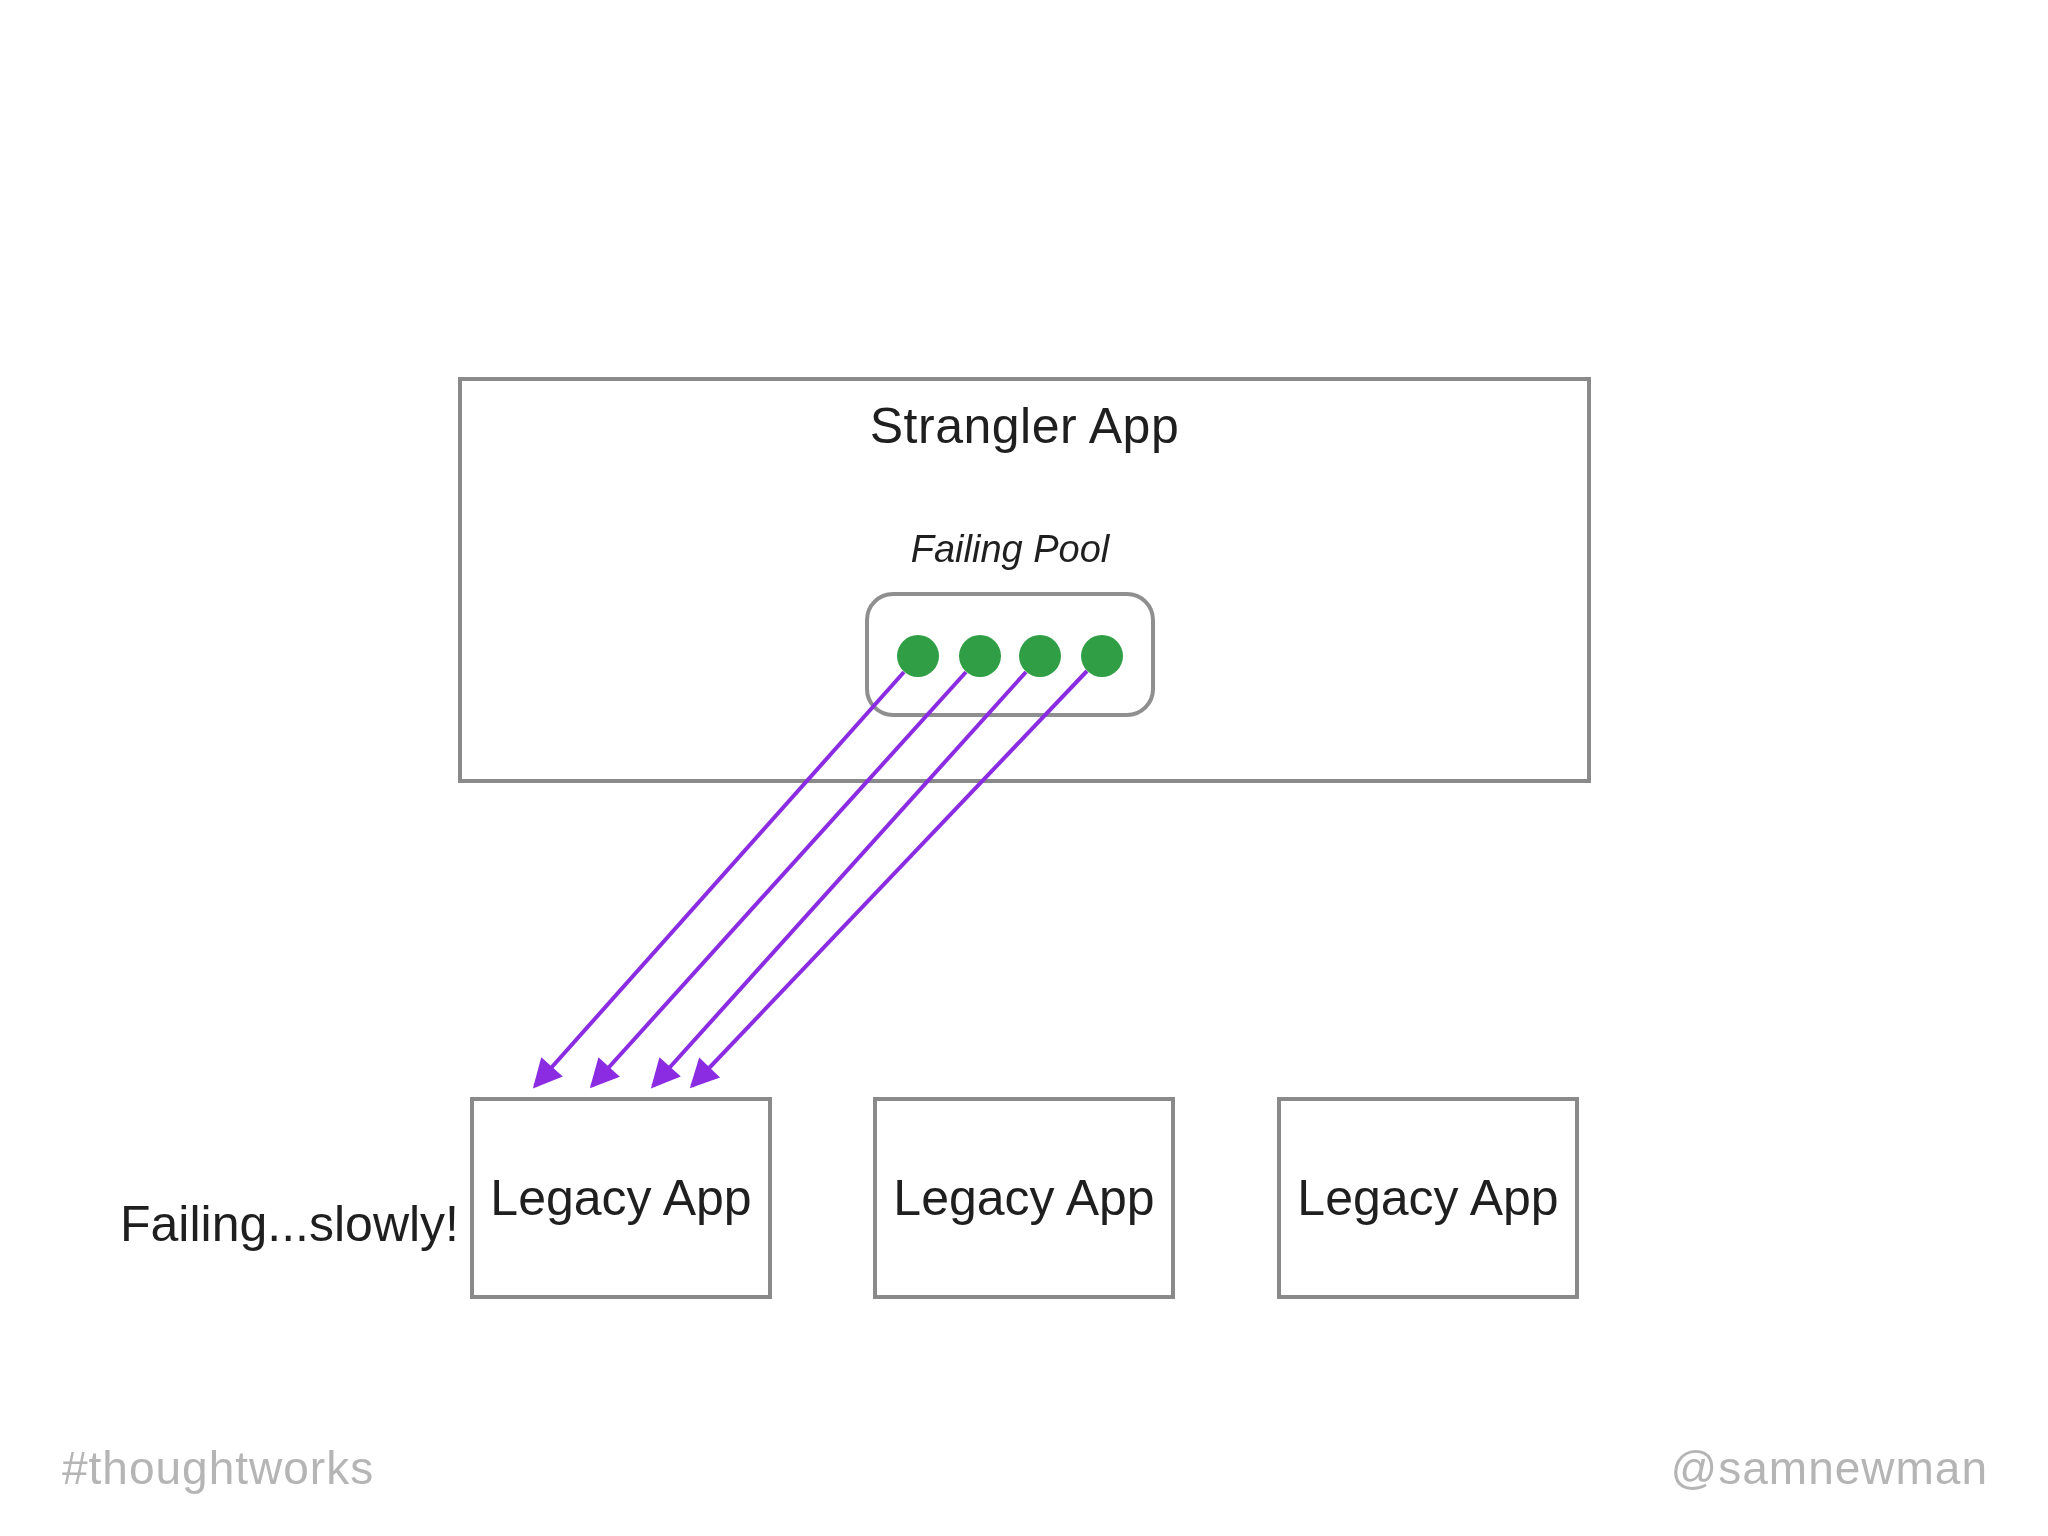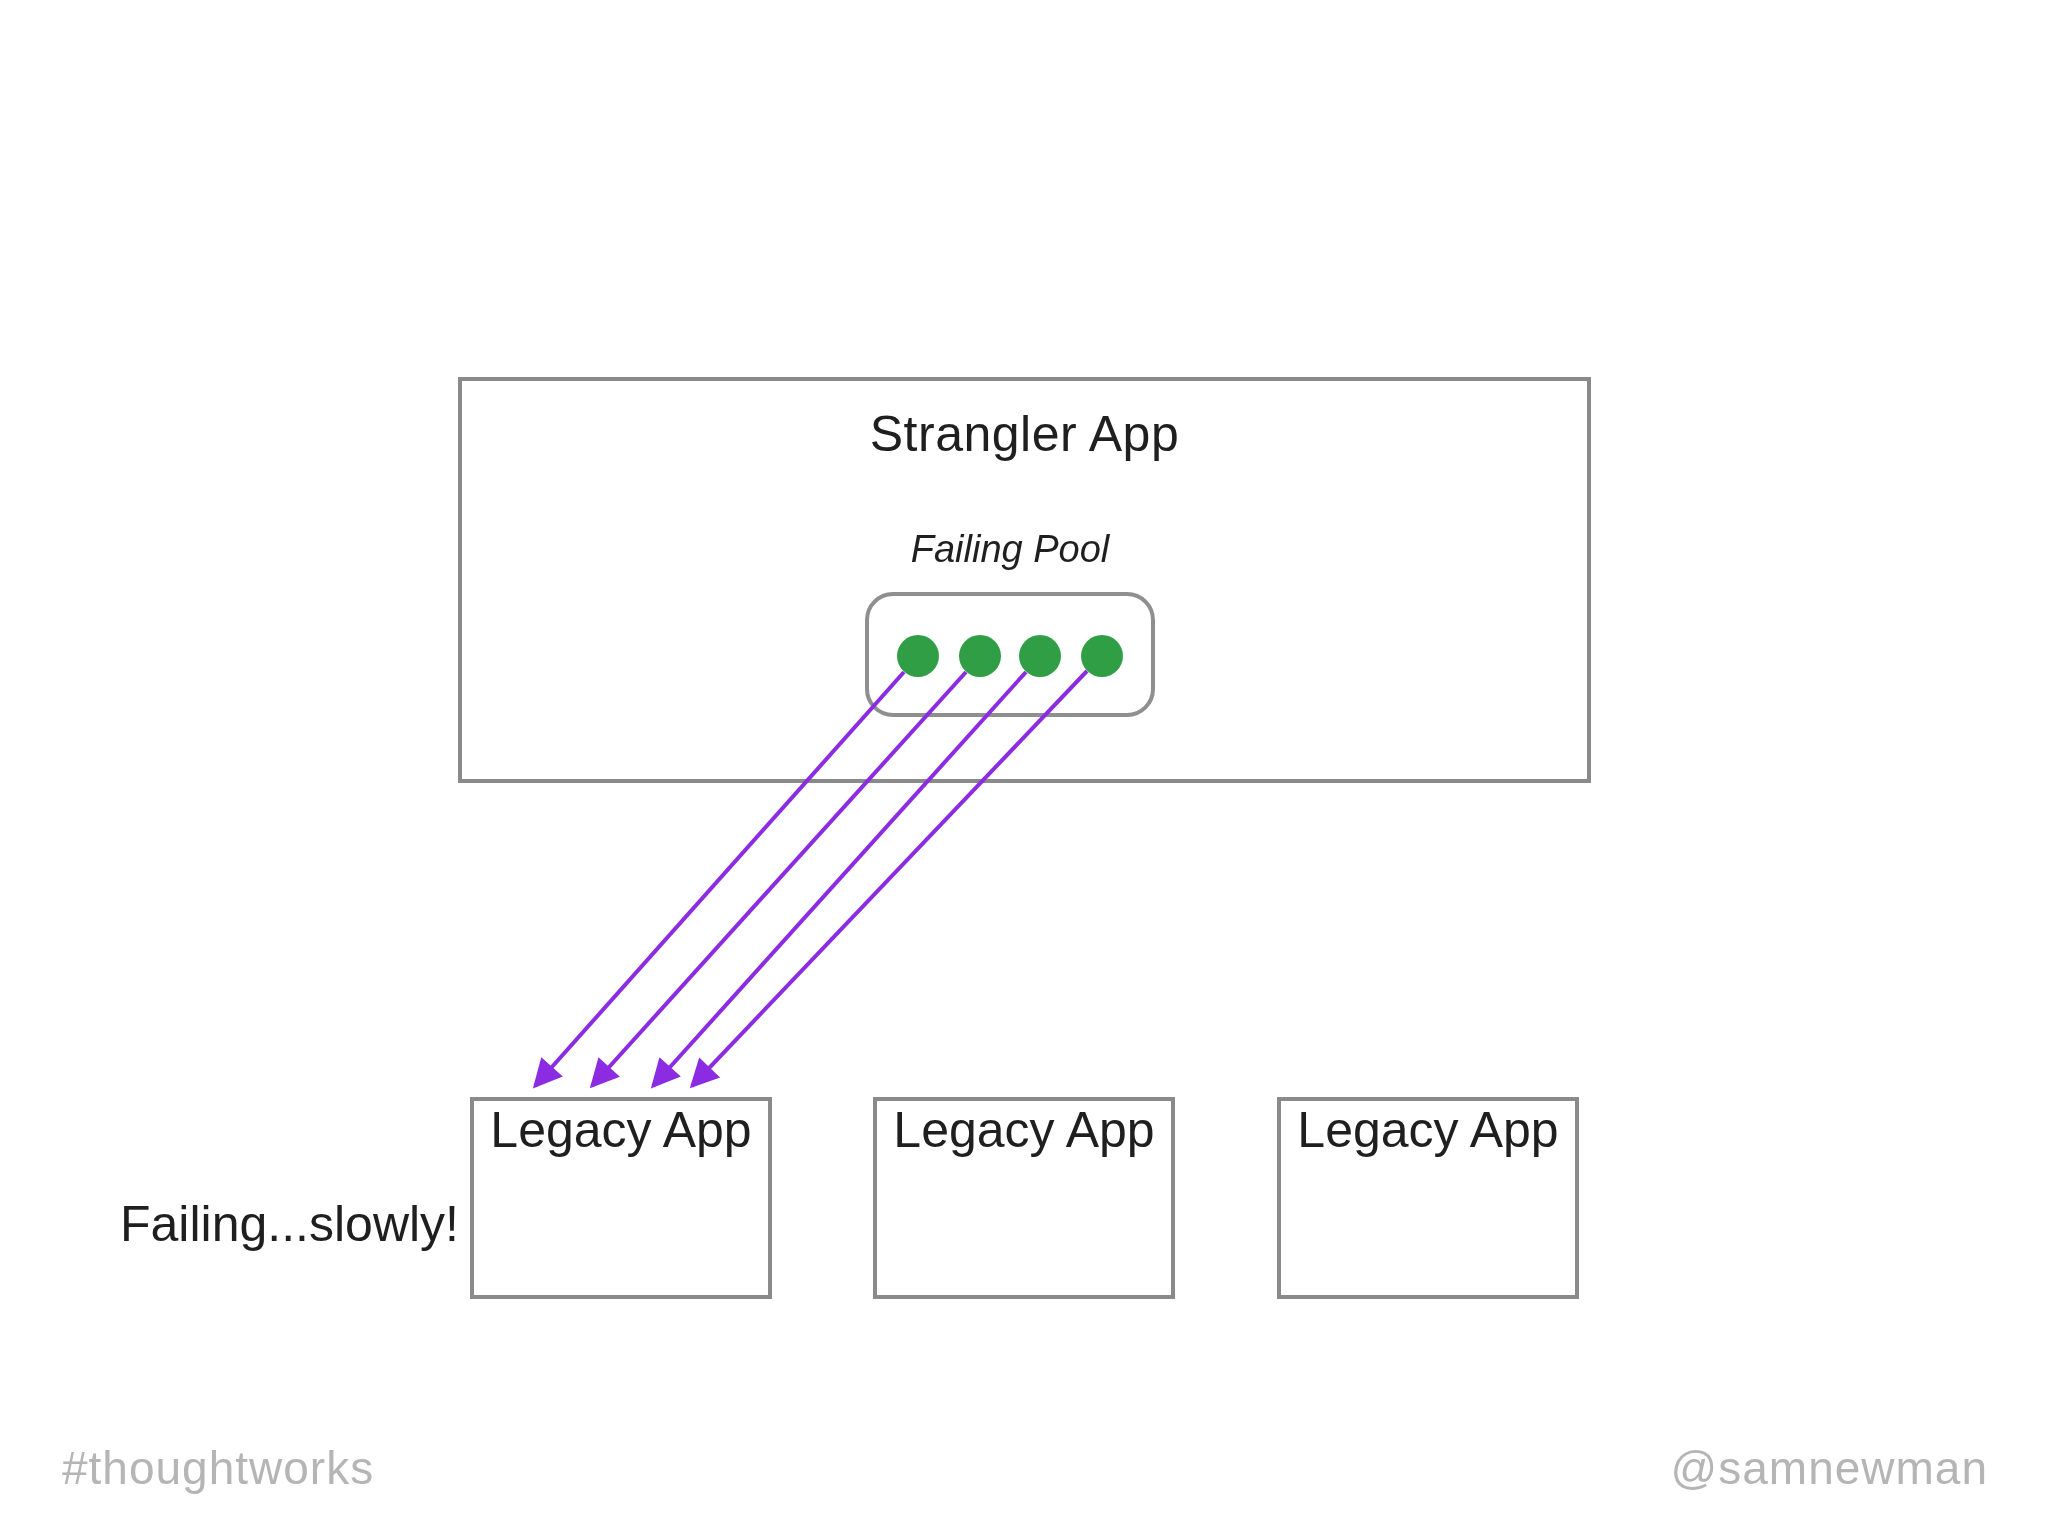--- a/index.html
+++ b/index.html
@@ -17,21 +17,21 @@
     box-sizing: border-box;
     border: 4px solid #8a8a8a;
     background: #ffffff;
   }
   .strangler-box {
     left: 458px; top: 377px;
     width: 1133px; height: 406px;
     z-index: 1;
   }
   .strangler-title {
-    margin-top: 24px;
+    margin-top: 16px;
     text-align: center;
     font-size: 50px;
     font-weight: 300;
     letter-spacing: 0.5px;
   }
   .pool-label {
     position: absolute;
     left: 810px; top: 528px;
     width: 400px;
     text-align: center;
@@ -54,20 +54,21 @@
     position: absolute;
     left: 0; top: 0;
     width: 2048px; height: 1536px;
     z-index: 3;
     pointer-events: none;
   }
   .legacy-box {
     top: 1097px;
     width: 302px; height: 202px;
     display: flex;
+    align-items: center;
     justify-content: center;
     font-size: 50px;
     font-weight: 300;
     z-index: 1;
   }
   .legacy-0 { left: 470px; }
   .legacy-1 { left: 873px; }
   .legacy-2 { left: 1277px; }
   .failing-note {
     position: absolute;

